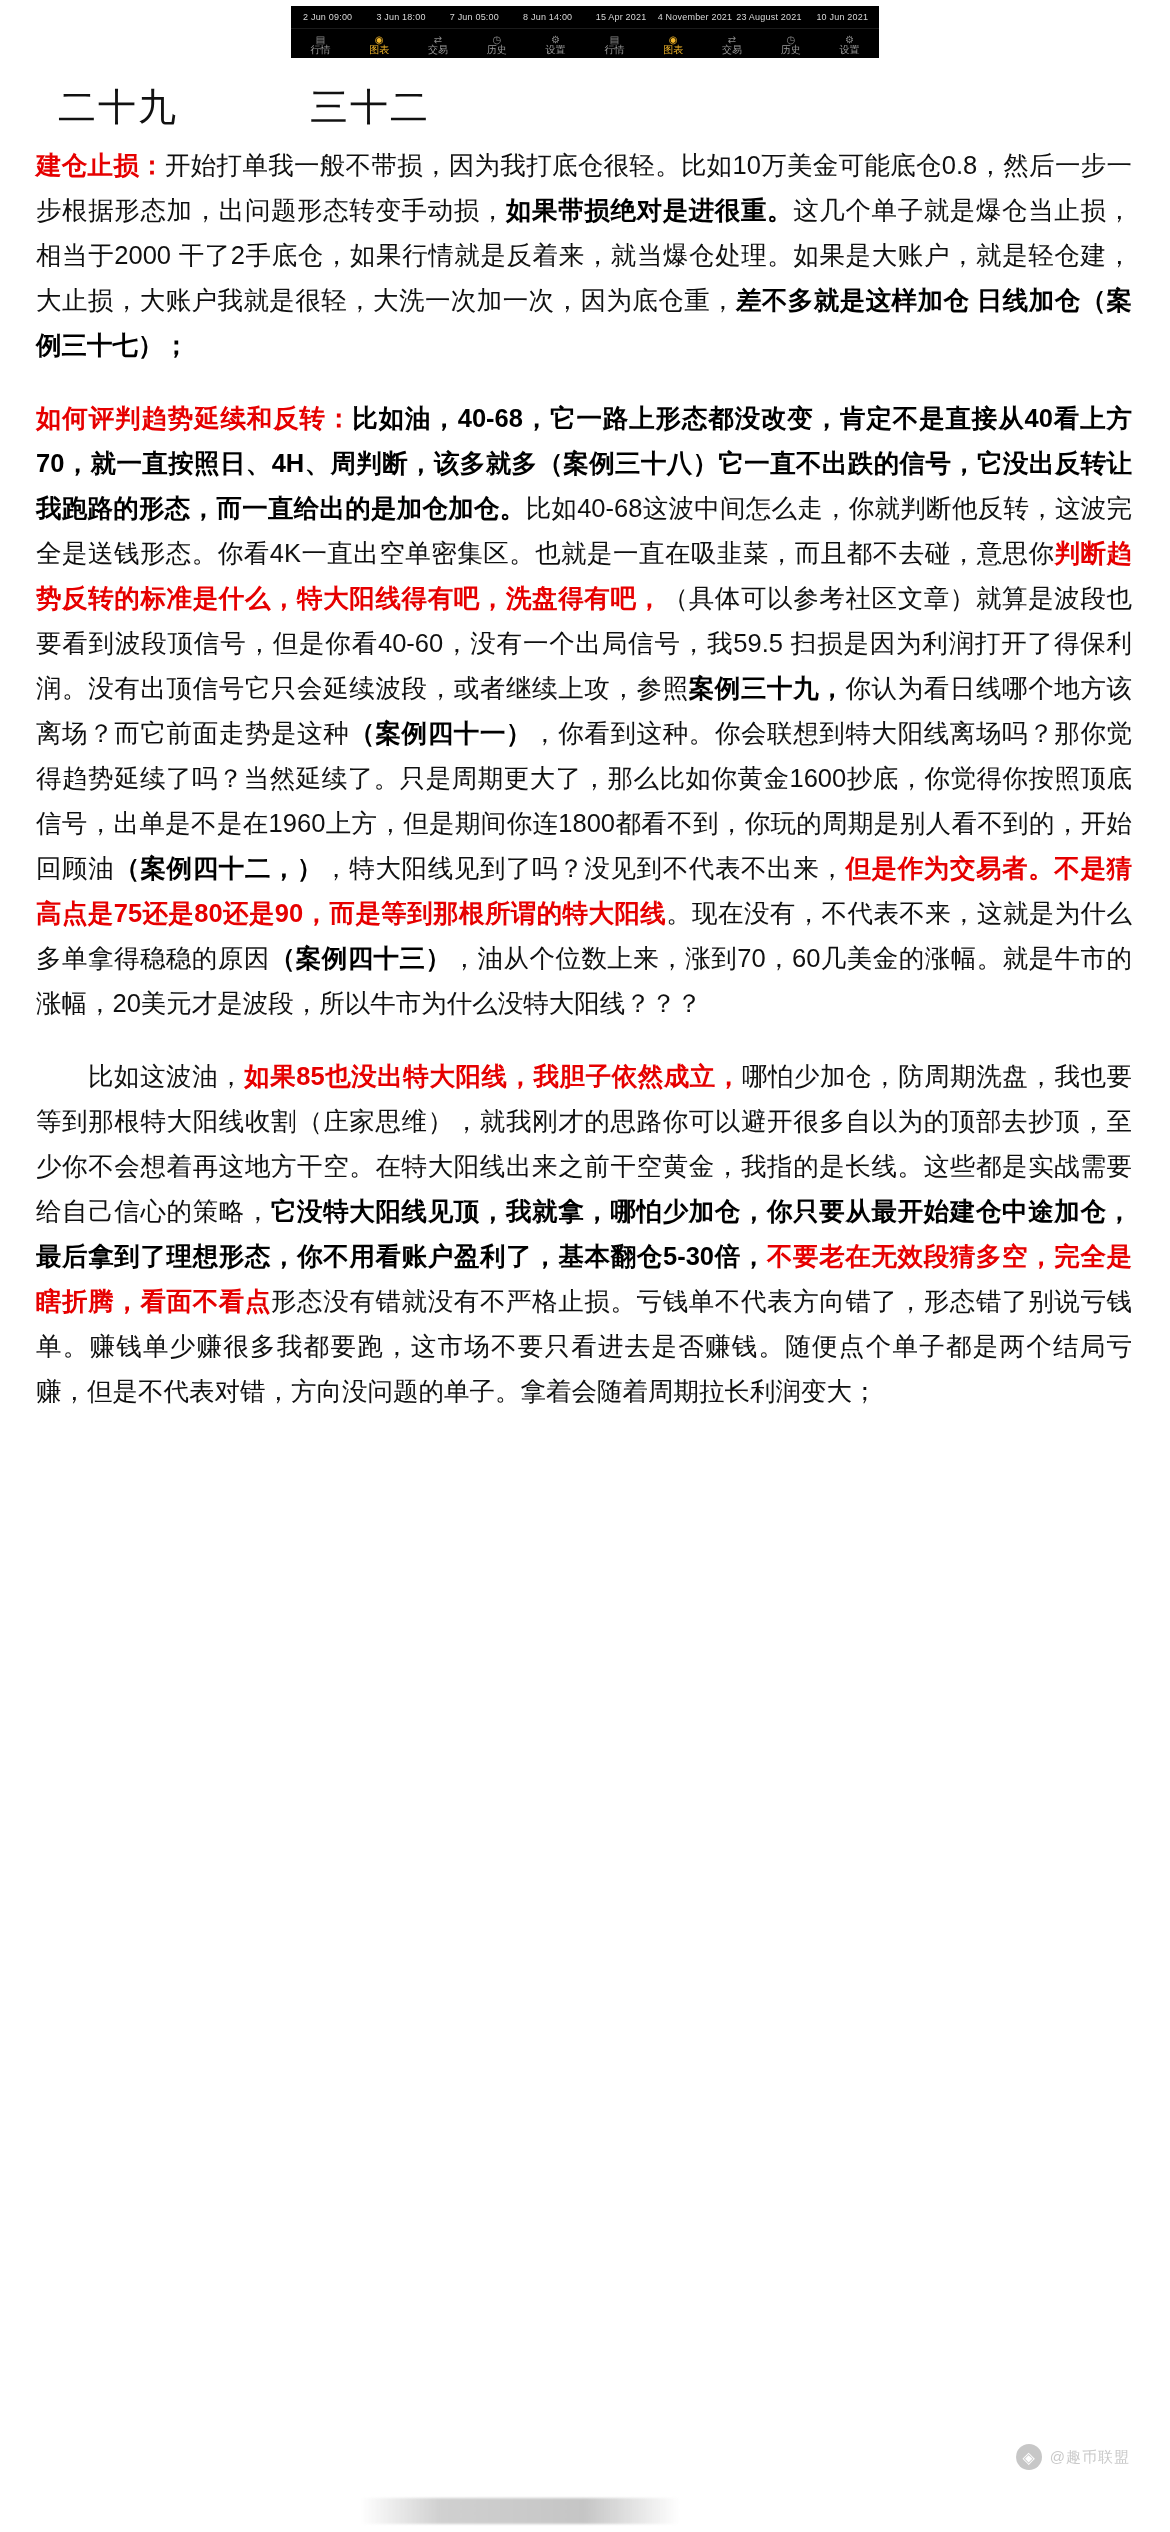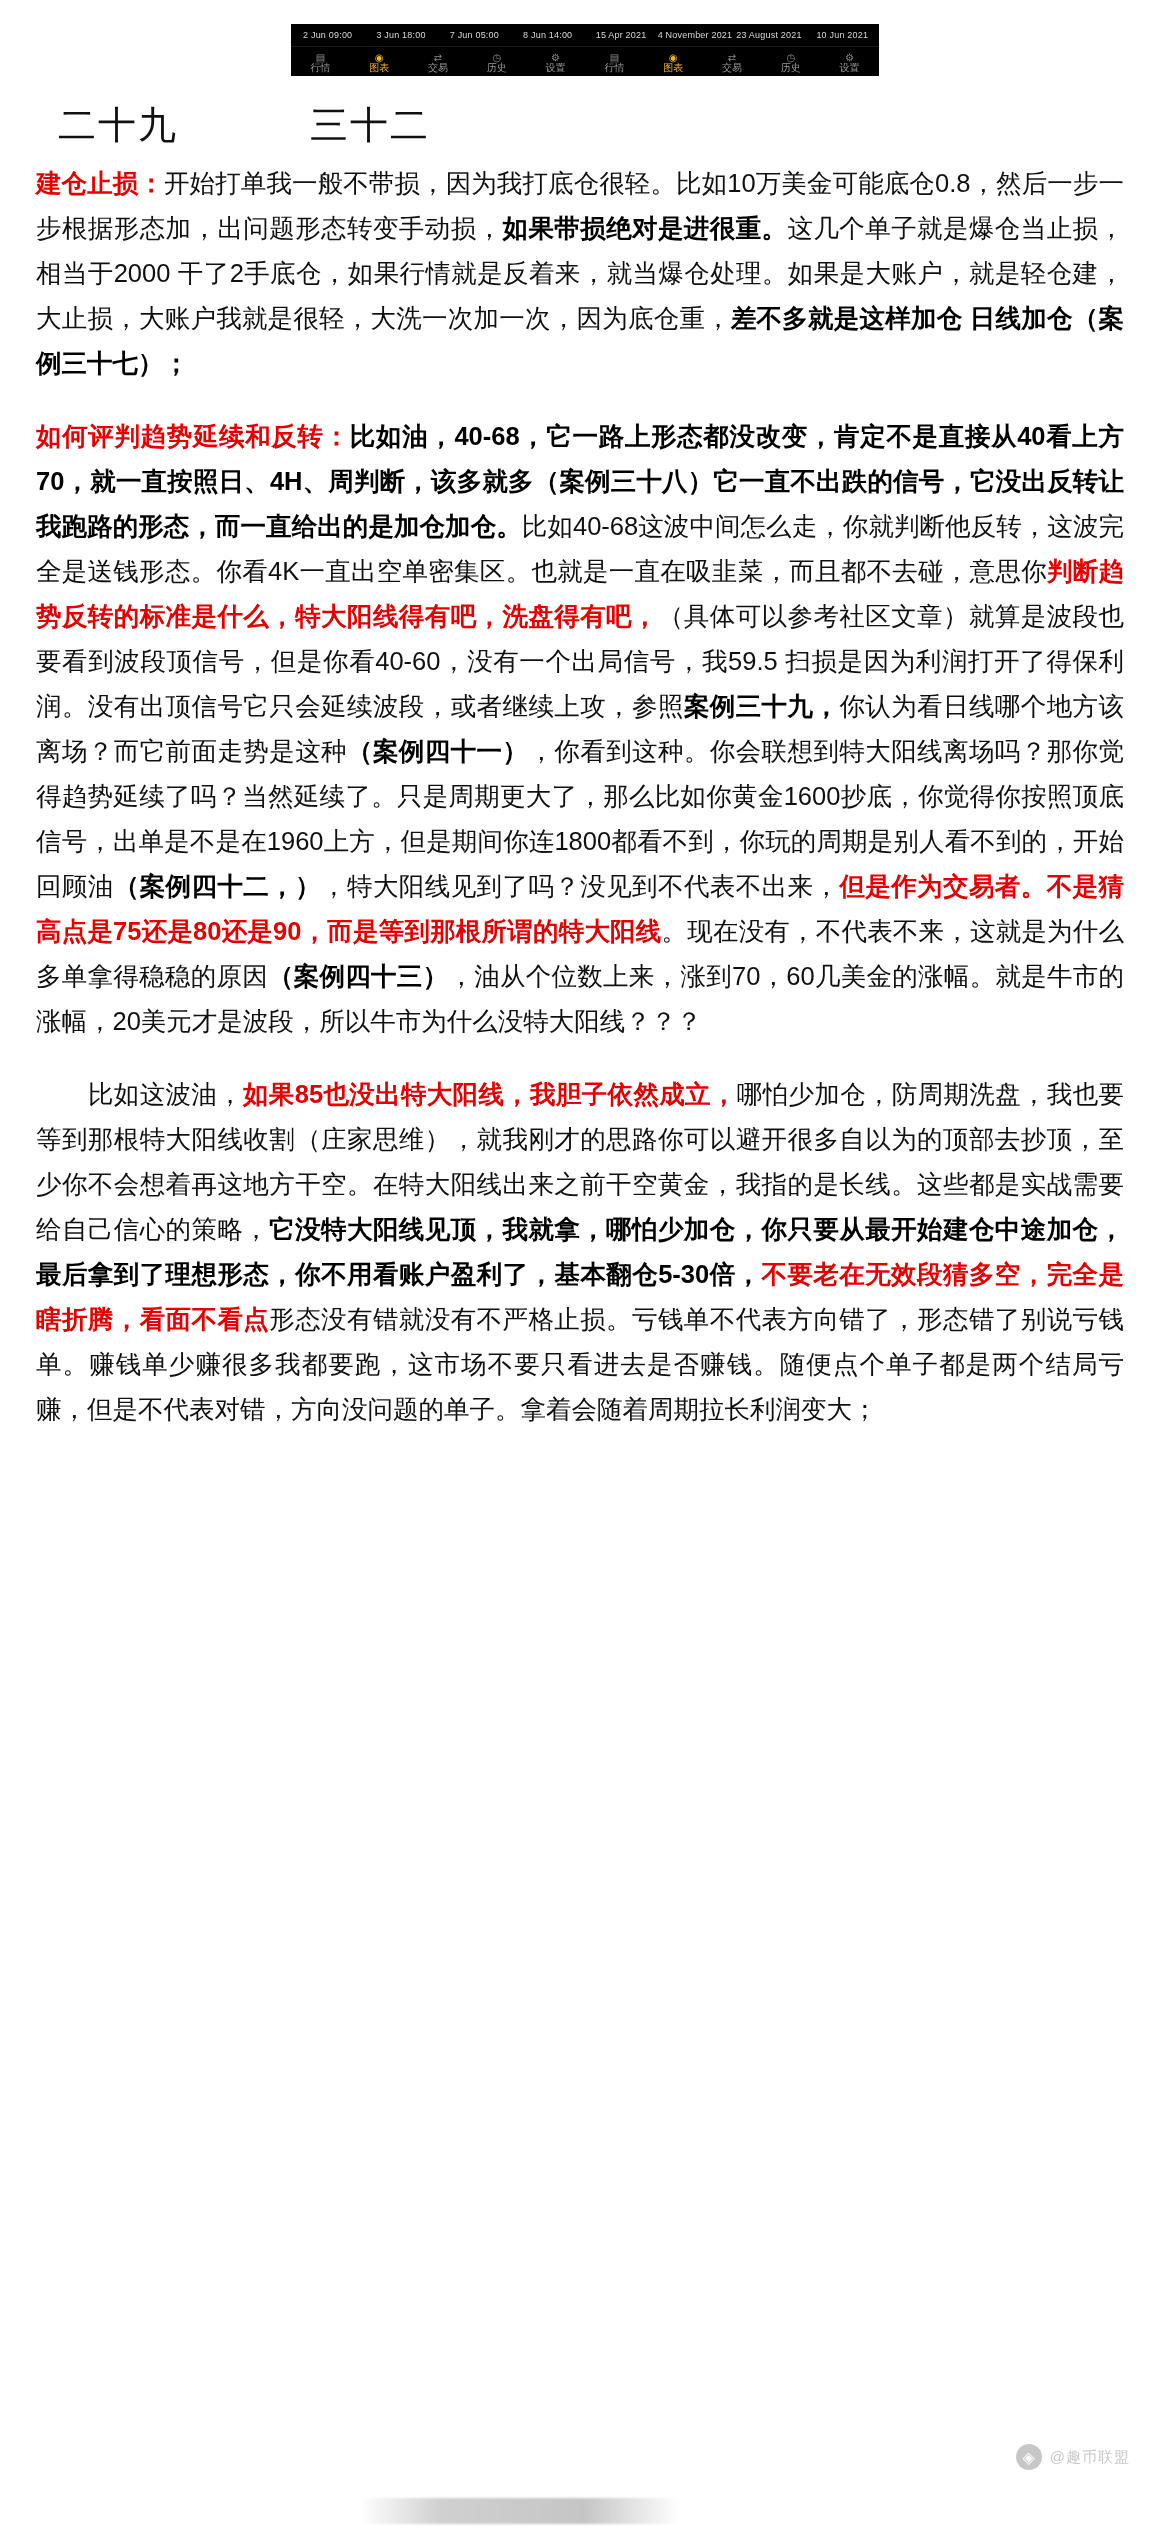--- a/index.html
+++ b/index.html
@@ -12,21 +12,21 @@
   body {
     width: 1170px;
     min-height: 2532px;
     position: relative;
     overflow: hidden;
   }
 
   
   .screenshot-strip {
     position: relative;
-    margin: 24px auto 0 auto;
+    margin: 6px auto 0 auto;
     width: 588px;
     height: 52px;
     background: #000000;
     display: flex;
     flex-direction: column;
     justify-content: space-between;
   }
   .strip-top {
     display: flex;
     height: 22px;
@@ -90,21 +90,21 @@
 
   
   .doc {
     padding: 0 38px 0 36px;
     font-size: 25.5px;
     line-height: 45px;
     color: #101010;
     text-align: justify;
     font-family: "Liberation Sans", sans-serif;
   }
-  .doc p { margin: 0 8px 28px 0; }
+  .doc p { margin: 0 0 28px 0; }
   .doc p.tight { margin-bottom: 0; }
   .ind { text-indent: 52px; }
   .r { color: #e60000; font-weight: bold; }
   .b { font-weight: bold; color: #000; }
 
   
   .watermark {
     position: absolute;
     right: 40px;
     bottom: 62px;

